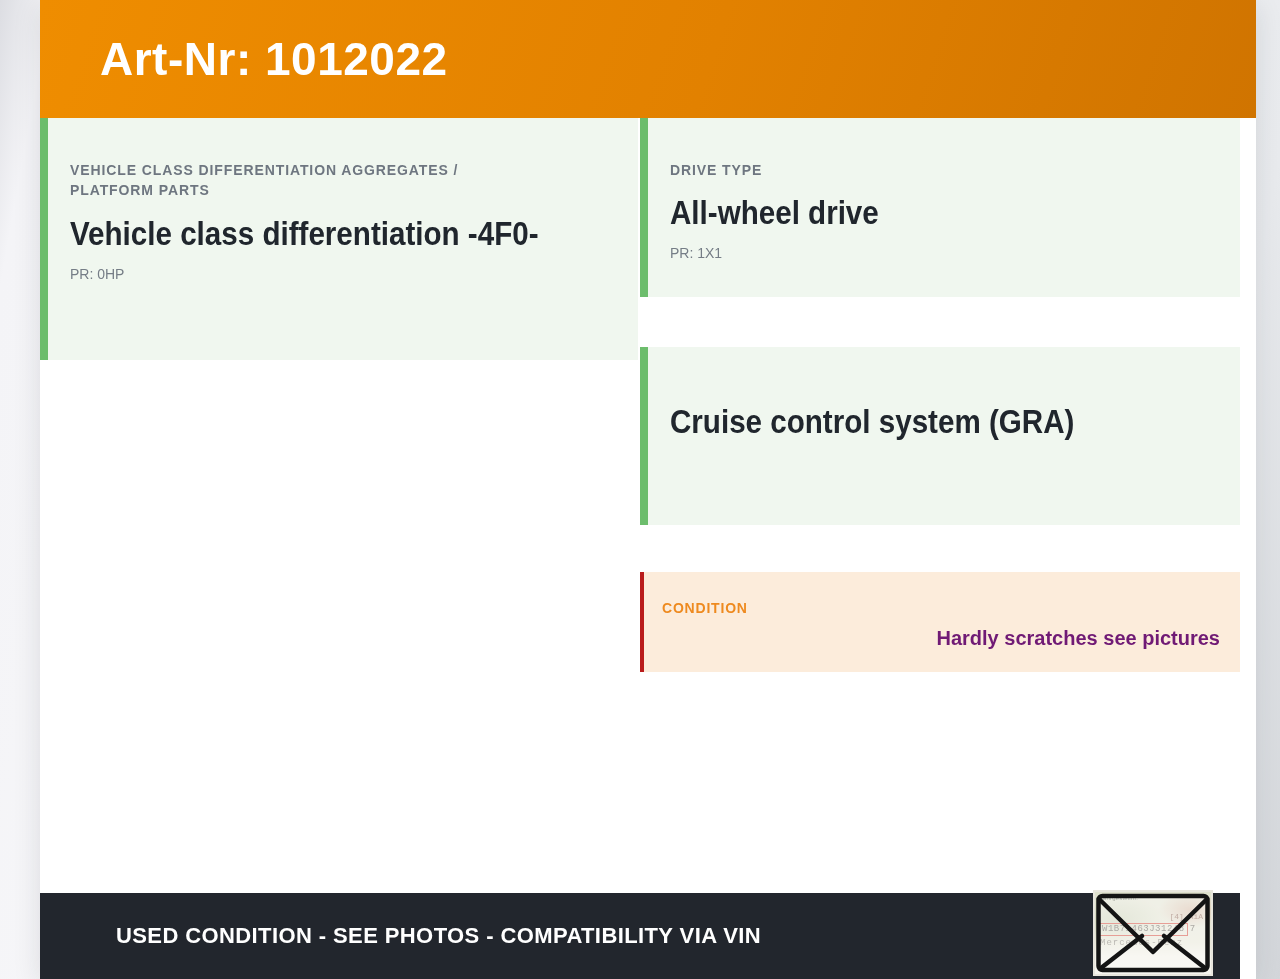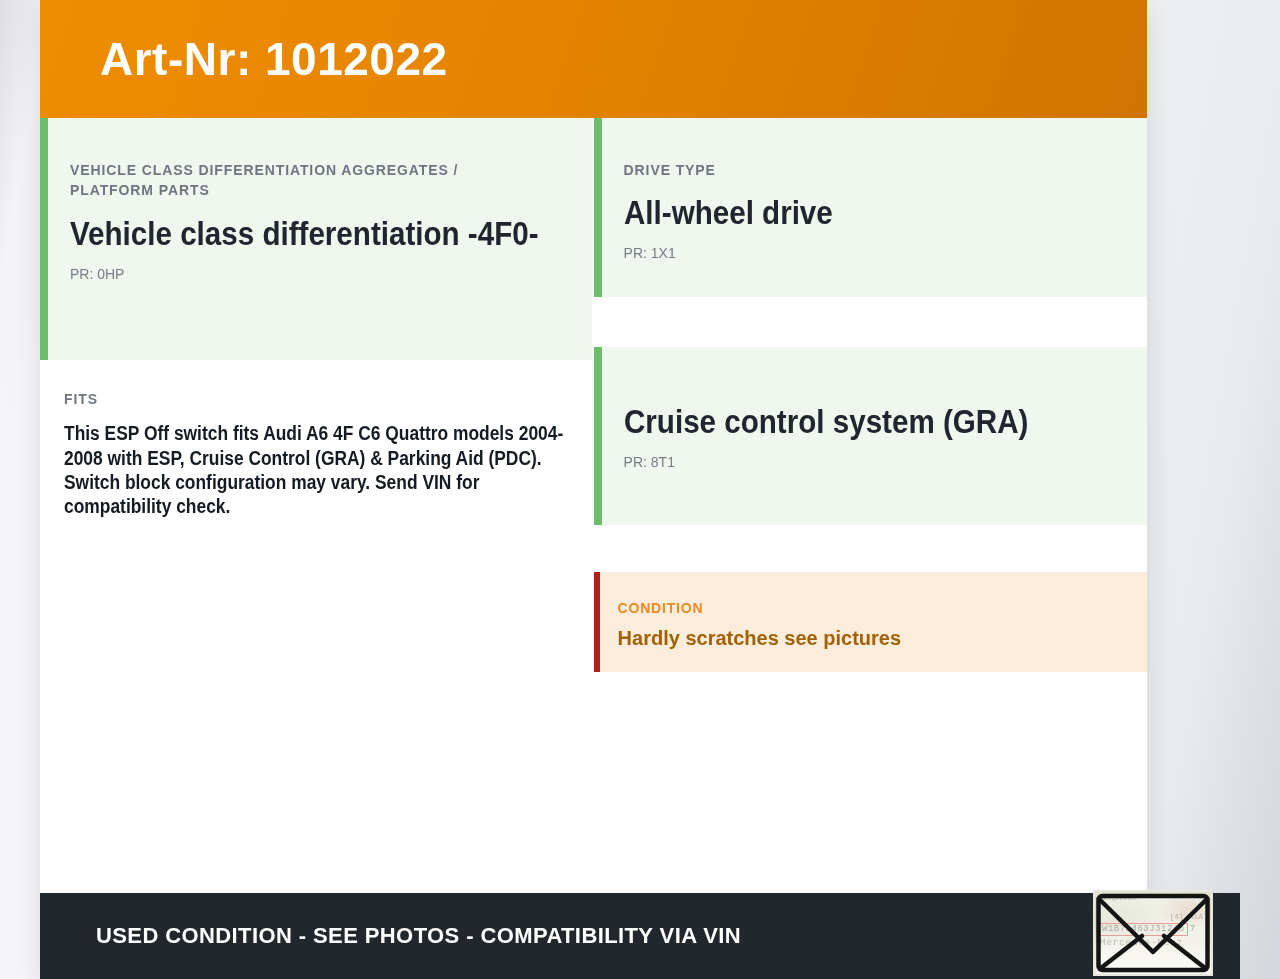--- a/index.html
+++ b/index.html
@@ -2,21 +2,21 @@
 <html><head>
 <meta charset="utf-8">
 <style>
   * { margin:0; padding:0; box-sizing:border-box; }
   html,body { font-family:"Liberation Sans", sans-serif; }
   .page {
     position:relative; width:1280px; height:979px; overflow:hidden;
     background:linear-gradient(100deg,#dcdde2 0%,#f4f4f7 3.5%,#fbfbfc 50%,#e9ebee 90%,#d3d6da 100%);
   }
   .card {
-    position:absolute; left:40px; top:0; width:1107px; height:979px;
+    position:absolute; left:40px; top:0; width:1216px; height:979px;
     background:#ffffff; box-shadow:0 6px 26px rgba(25,30,40,.12);
   }
   .hdr {
     height:118px; background:linear-gradient(108deg,#ef8d00 0%,#e28100 55%,#d07400 100%);
     display:flex; align-items:center; padding-left:60px;
   }
   .hdr h1 { color:#ffffff; font-size:46px; font-weight:700; letter-spacing:.5px; }
   .content { display:flex; height:775px; }
   .col-left  { width:598px; margin-right:2px; display:flex; flex-direction:column; }
   .col-right { width:600px; display:flex; flex-direction:column; background:#ffffff;gap:47px; }
@@ -32,27 +32,27 @@
     font-size:34px; font-weight:700; color:#20262d; line-height:1.18;
     margin-top:12px; width:115%; transform:scaleX(.87); transform-origin:0 50%;
   }
   .pr { font-size:14px; color:#757d86; margin-top:13px; }
   .fits { background:#ffffff; padding:26px 22px 0 24px; }
   .fits-text {
     font-size:20px; font-weight:700; color:#151b22; line-height:1.22; margin-top:12px;
     width:115%; transform:scaleX(.87); transform-origin:0 50%;
   }
   .condition {
-    border-left:6px solid #b91c1c; background:#fcecdb; padding:26px 20px 12px 18px;
+    border-left:4px solid #b91c1c; background:#fcecdb; padding:26px 20px 12px 18px;
   }
   .condition .label { color:#ee8a1f; letter-spacing:.8px; }
-  .condition .value { font-size:20px; font-weight:600; color:#a16207; margin-top:9px; }
+  .condition .value { font-size:20px; font-weight:600; color:#701a75; margin-top:9px;text-align:right; }
   .ftr {
     position:absolute; left:0; bottom:0; width:1200px; height:86px;
-    background:#22262d; display:flex; align-items:center; padding-left:56px; z-index:2;
+    background:#22262d; display:flex; align-items:center; padding-left:76px; z-index:2;
   }
   .ftr span { color:#ffffff; font-size:22px; font-weight:700; letter-spacing:.4px; }
   .doc {
     position:absolute; left:1053px; top:890px; width:120px; height:86px; z-index:5;
     border:2px solid #e8e6dd;
     background:
       radial-gradient(46px 26px at 82% 22%, rgba(193,110,82,.40), transparent 70%),
       radial-gradient(70px 34px at 18% 34%, rgba(148,168,118,.35), transparent 72%),
       linear-gradient(#dfe1cd 0%, #e7e6d6 62%, #f3f1e8 78%, #f6f4ee 100%);
   }
@@ -78,36 +78,31 @@
 
       <div class="col-left">
         <section class="feature" style="height:242px">
           <div class="label">VEHICLE CLASS DIFFERENTIATION AGGREGATES / PLATFORM PARTS</div>
           <h2 class="title">Vehicle class differentiation -4F0-</h2>
           <div class="pr">PR: 0HP</div>
         </section>
 
 
 
-        <section class="fits" style="height:170px">
-          <div class="label">FITS</div>
-          <p class="fits-text">This ESP Off switch fits Audi A6 4F C6 Quattro models 2004-2008 with ESP, Cruise Control (GRA) &amp; Parking Aid (PDC). Switch block configuration may vary. Send VIN for compatibility check.</p>
-        </section>
       </div>
 
       <div class="col-right">
         <section class="feature" style="height:179px">
           <div class="label">DRIVE TYPE</div>
           <h2 class="title">All-wheel drive</h2>
           <div class="pr">PR: 1X1</div>
         </section>
 
         <section class="feature" style="height:178px; margin-bottom:0">
           <h2 class="title">Cruise control system (GRA)</h2>
-          <div class="pr">PR: 8T1</div>
         </section>
 
         <section class="condition" style="height:100px">
           <div class="label">CONDITION</div>
           <div class="value">Hardly scratches see pictures</div>
         </section>
       </div>
     </div>
 
     <footer class="ftr">

